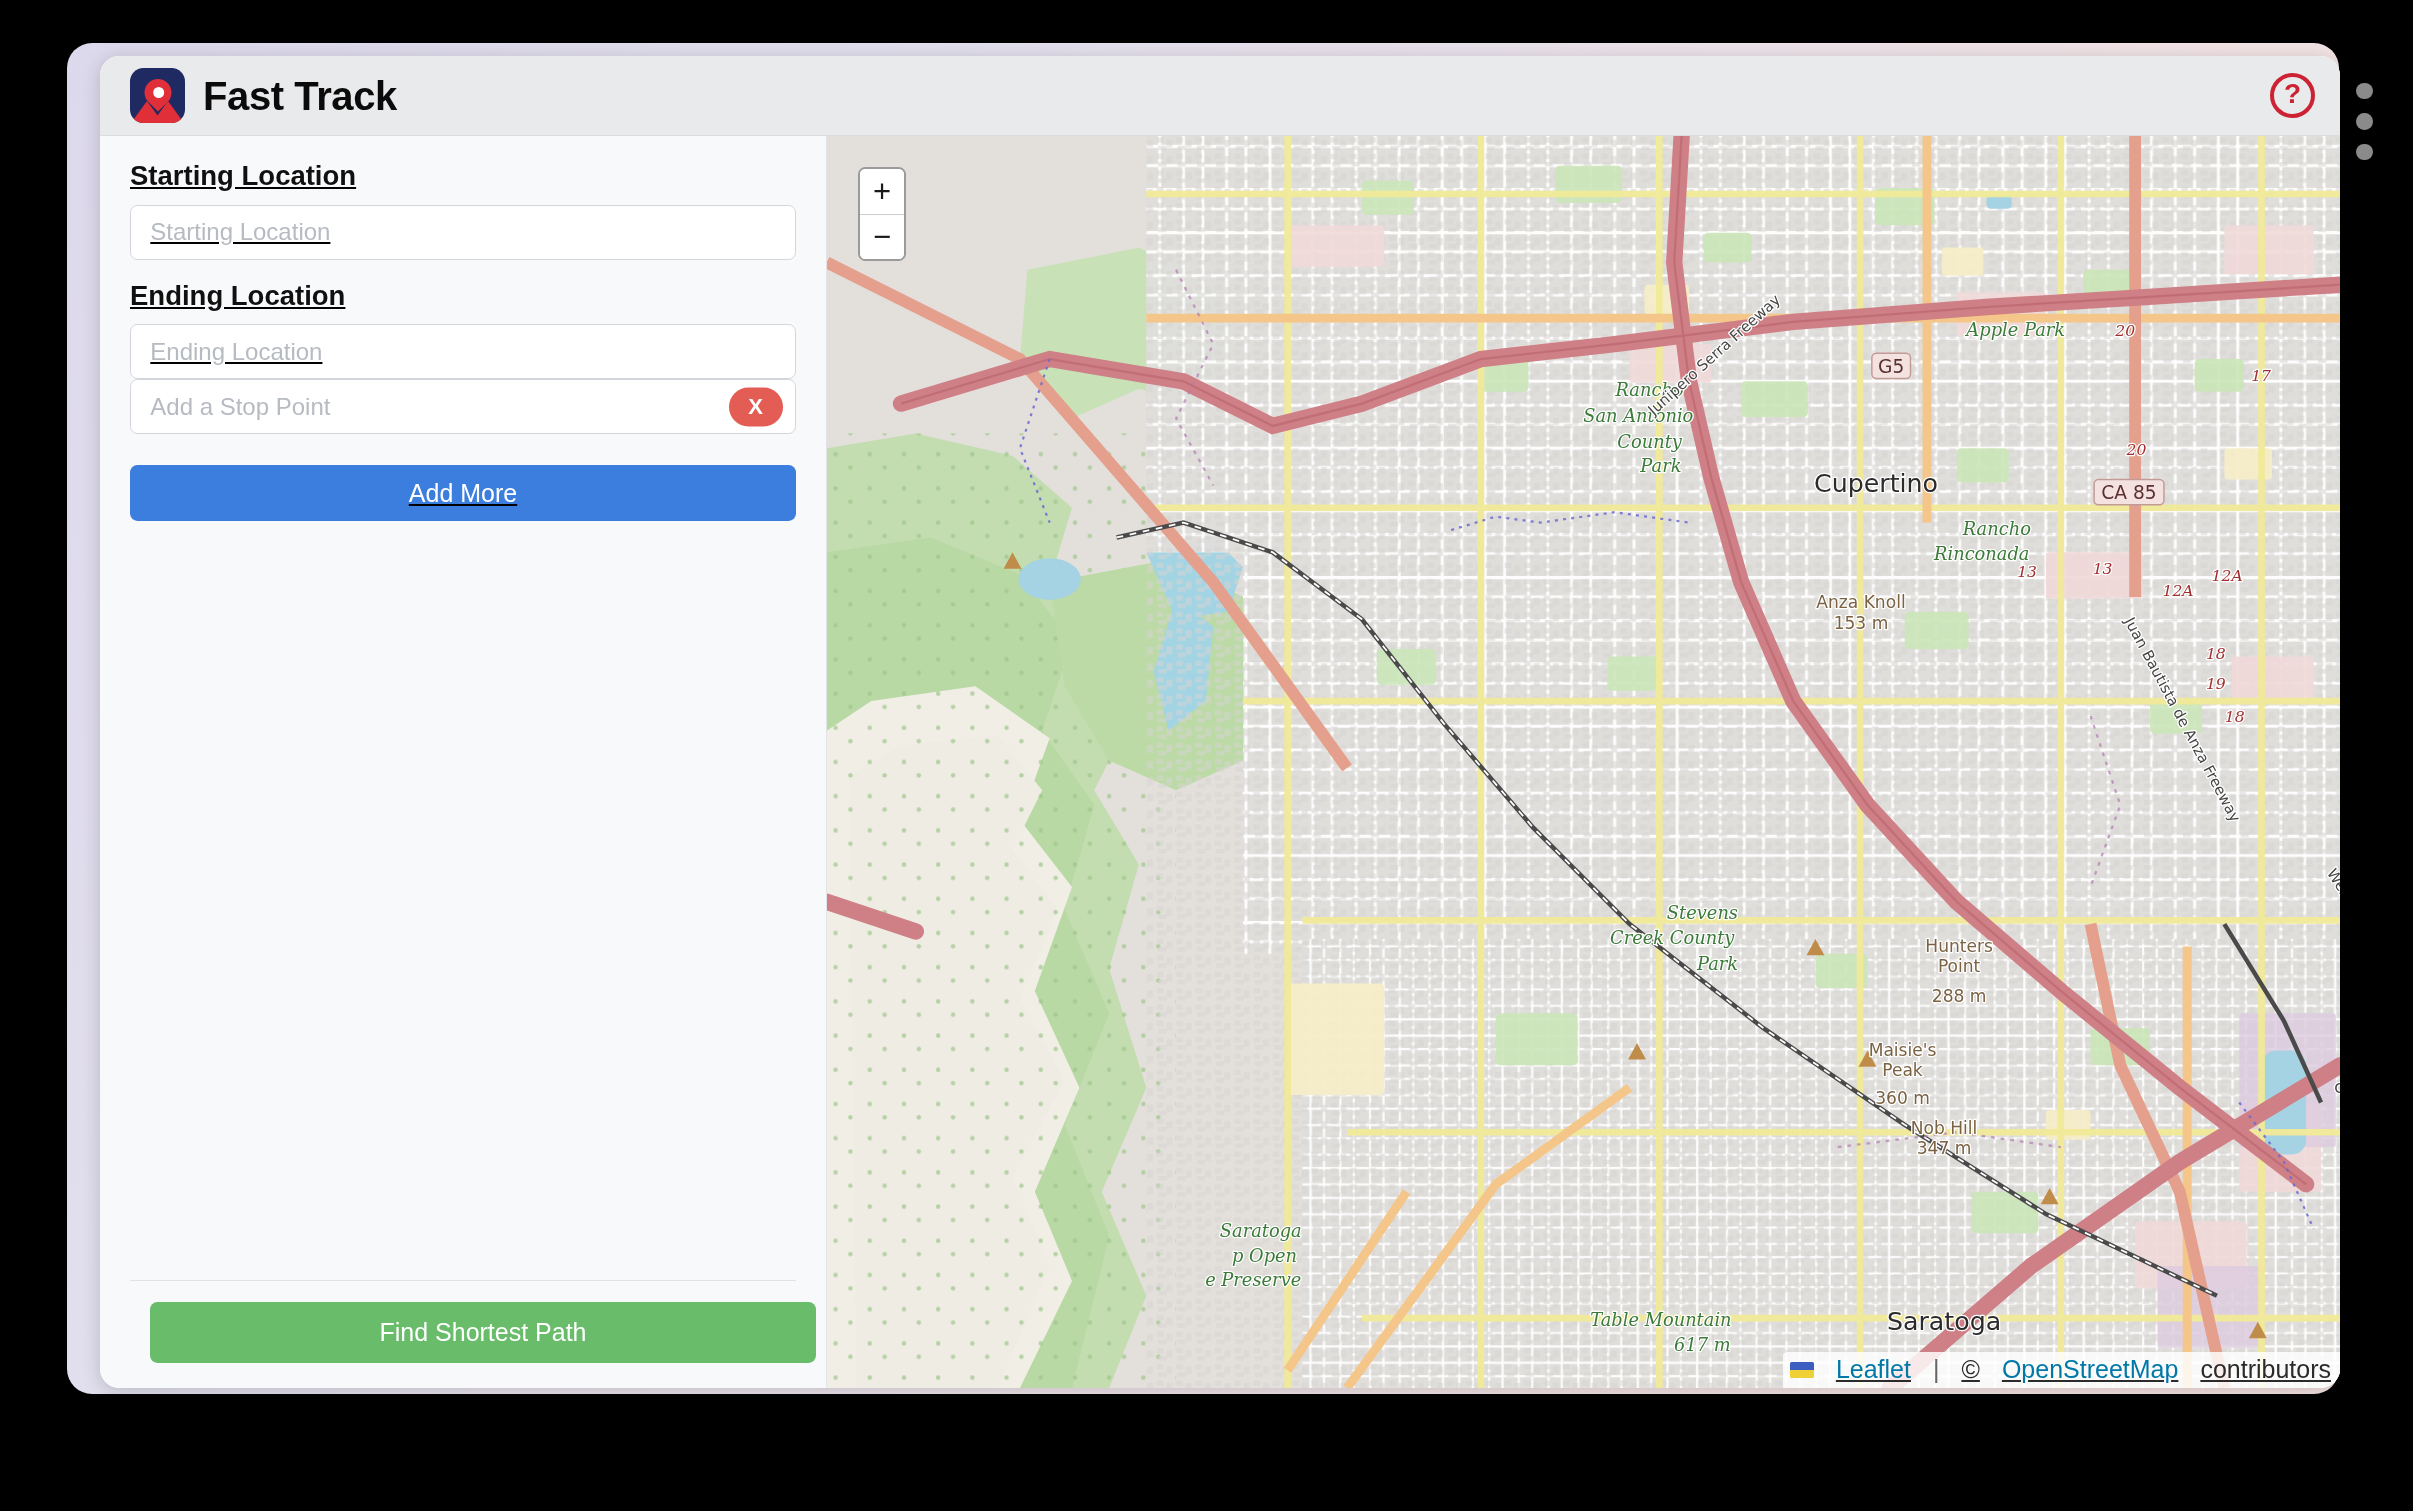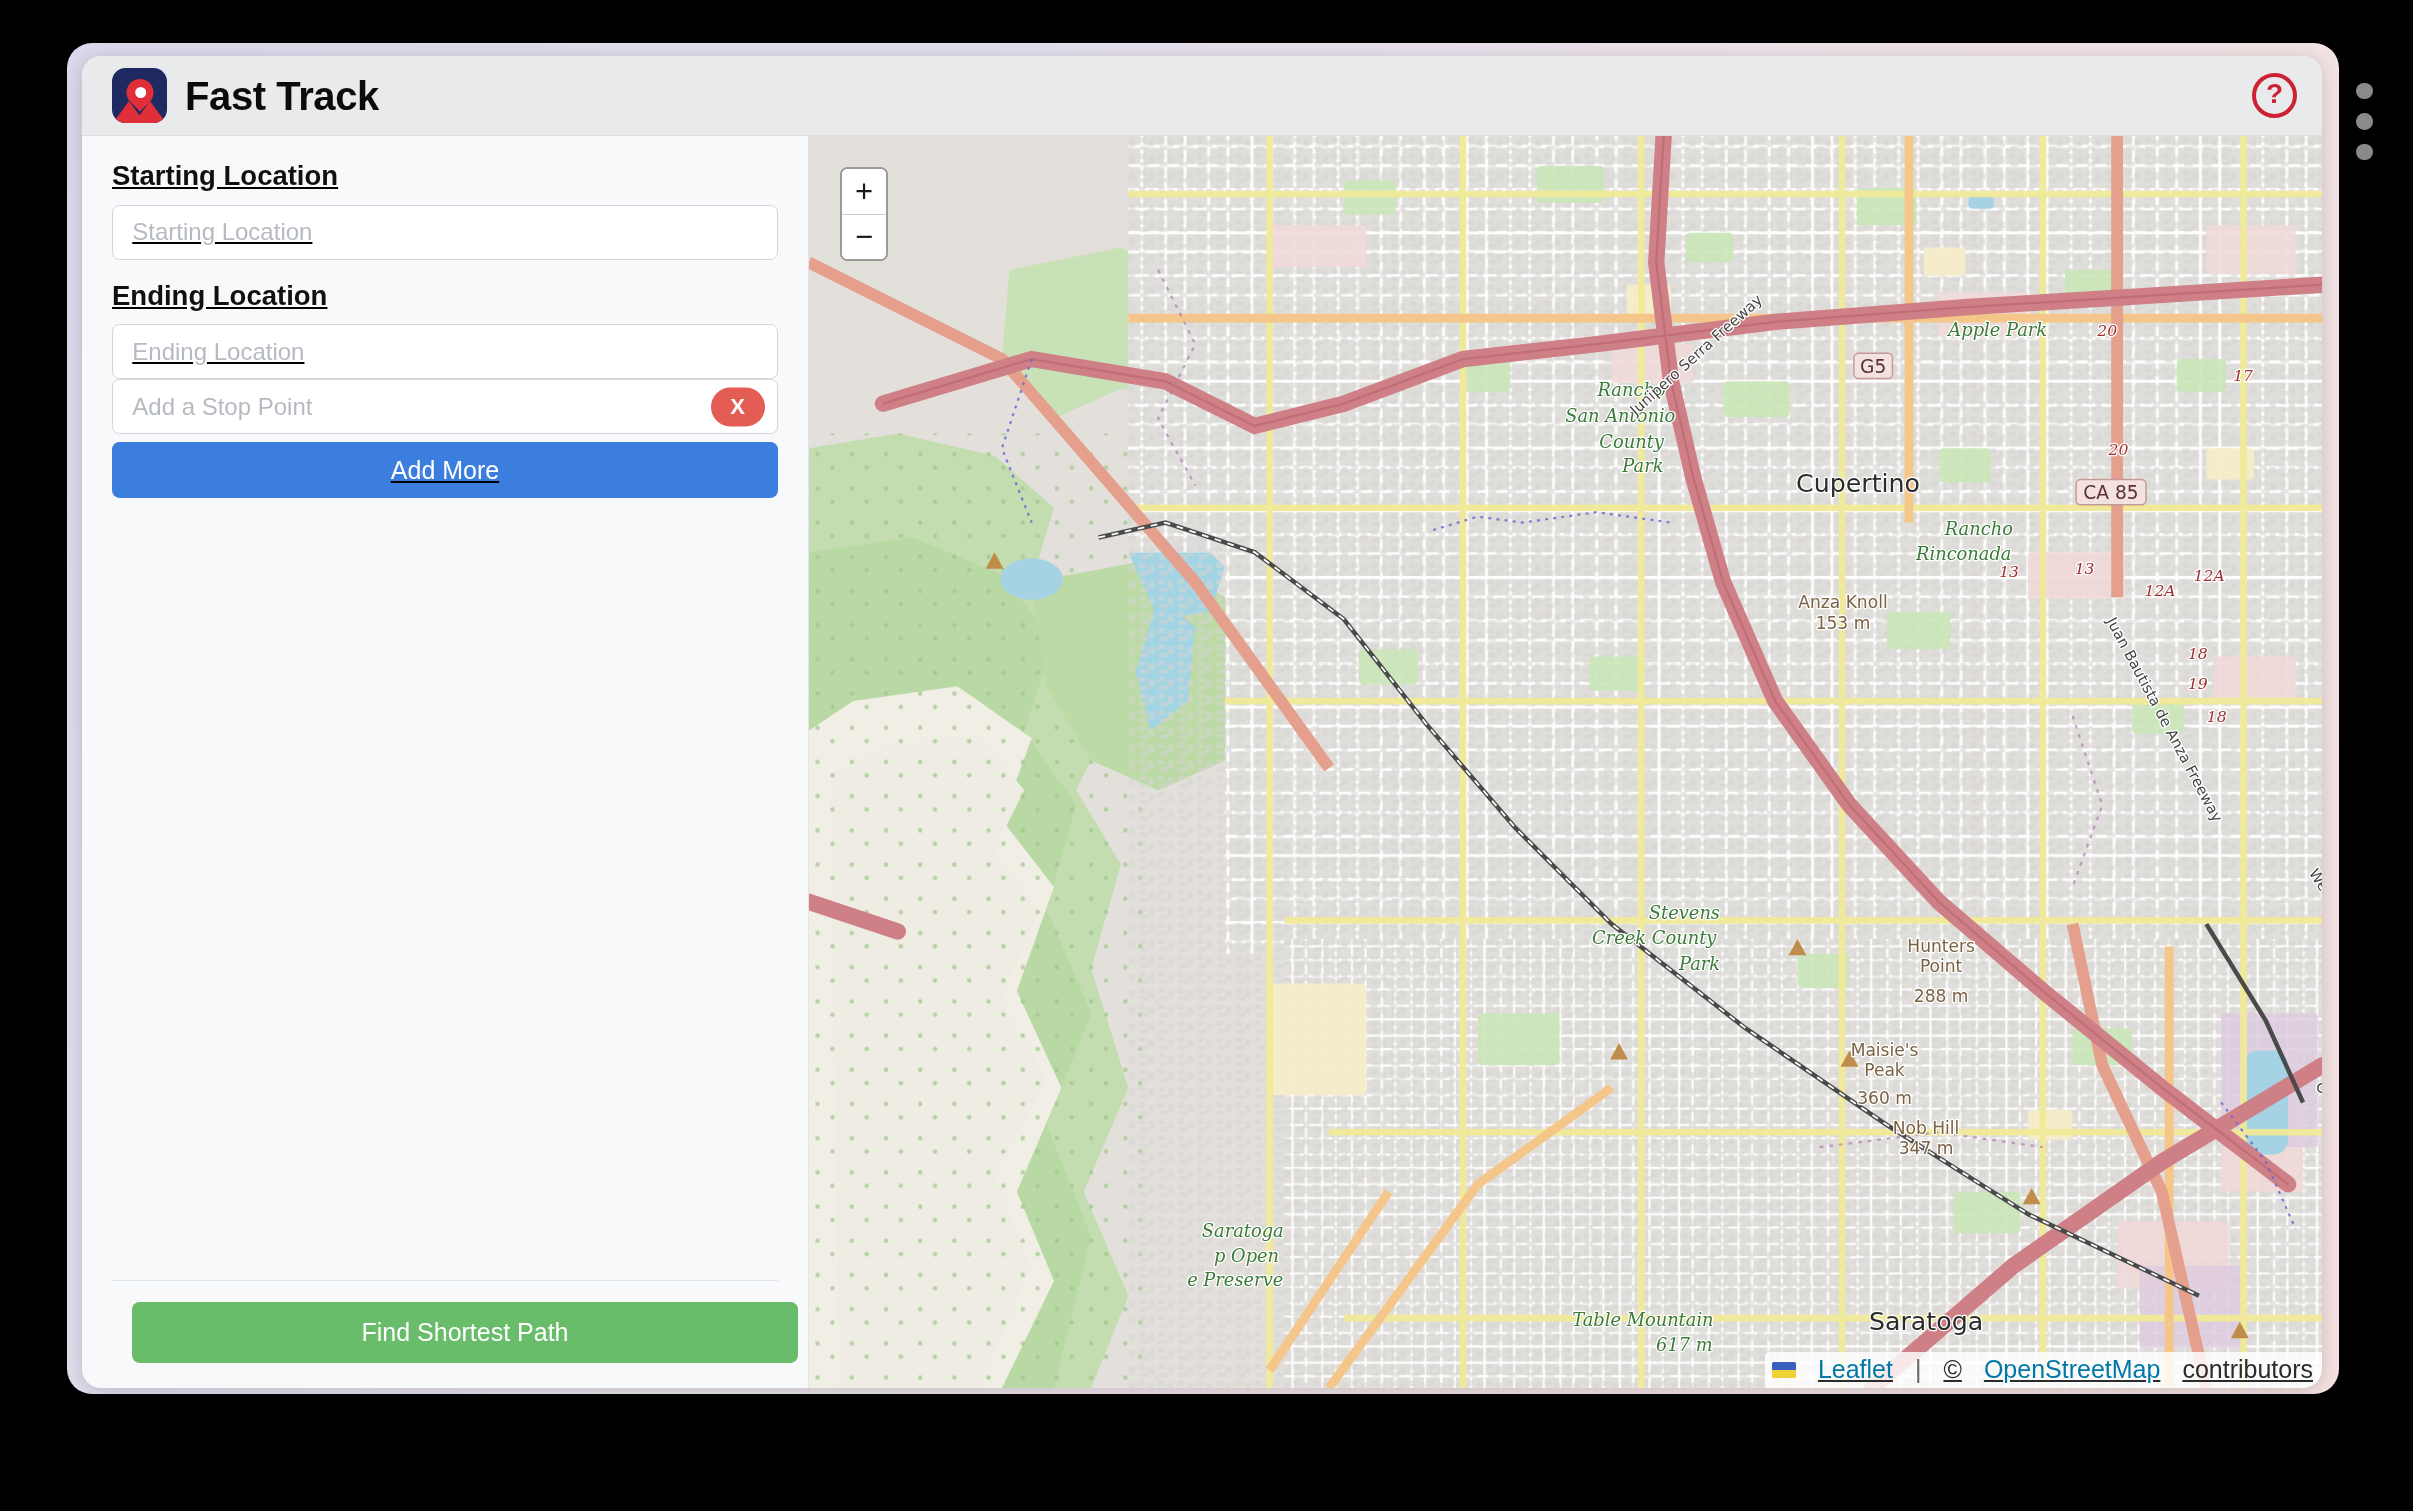--- a/index.html
+++ b/index.html
@@ -14,21 +14,21 @@
   #browser-frame {
     position: absolute;
     left: 67px; top: 43px;
     width: 2272px; height: 1351px;
     background: linear-gradient(120deg, #ddd9ec 0%, #e2dfee 28%, #ede3ea 55%, #f3e3e4 75%, #f5e2e1 100%);
     border-radius: 25px;
     box-shadow: 0 7.4px 30px rgba(0,0,0,.35);
   }
   #window-card {
     position: absolute;
-    left: 82px; top: 56px;
+    left: 100px; top: 56px;
     width: 2240px; height: 1332px;
     background: #ffffff;
     border-radius: 19.3px;
     overflow: hidden;
     box-shadow: 0 3px 19.3px rgba(0,0,0,.18);
     display: flex;
     flex-direction: column;
     justify-content: center;
   }
   #resize-grip {
@@ -195,21 +195,21 @@
     border-radius: 7.4px;
     font-family: "Liberation Sans", sans-serif;
     font-size: 25px;
     color: #ffffff;
     cursor: pointer;
     line-height: 1;
   }
   .btn-add {
     background: #3c7ede;
     height: 56px;
-    margin-top: 8px;
+    margin-top: 31px;
   }
   .btn-find {
     background: #68bc6a;
     height: 61px;
     margin-left: 20px;
   }
   .sidebar .filler { flex: 1 1 auto; }
   .sidebar-footer {
     border-top: 0.7px solid #dfe2e7;
     padding: 21px 0 25px 0;

